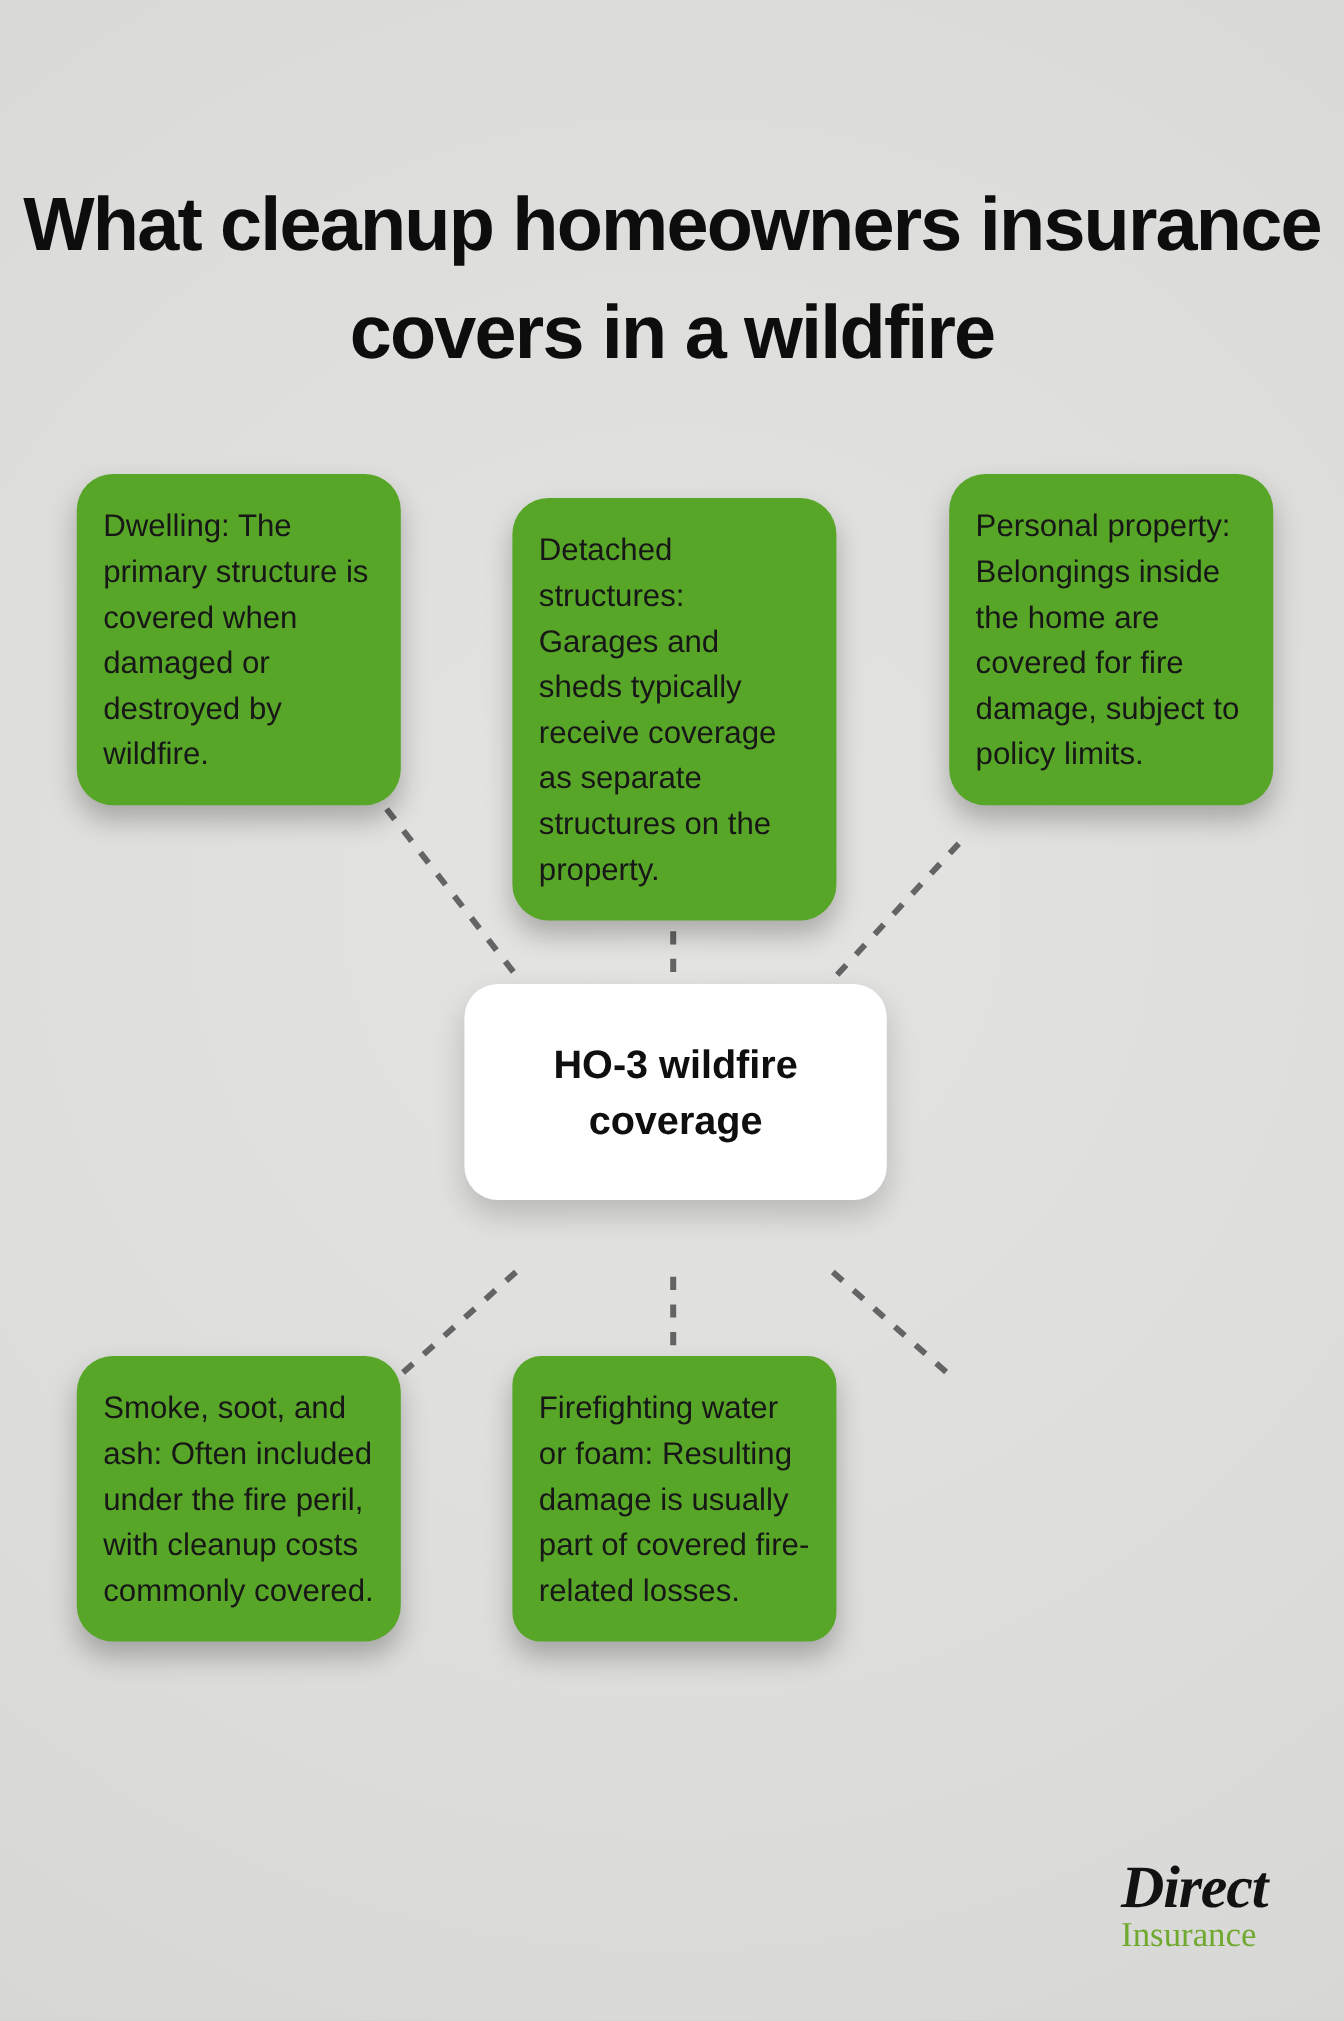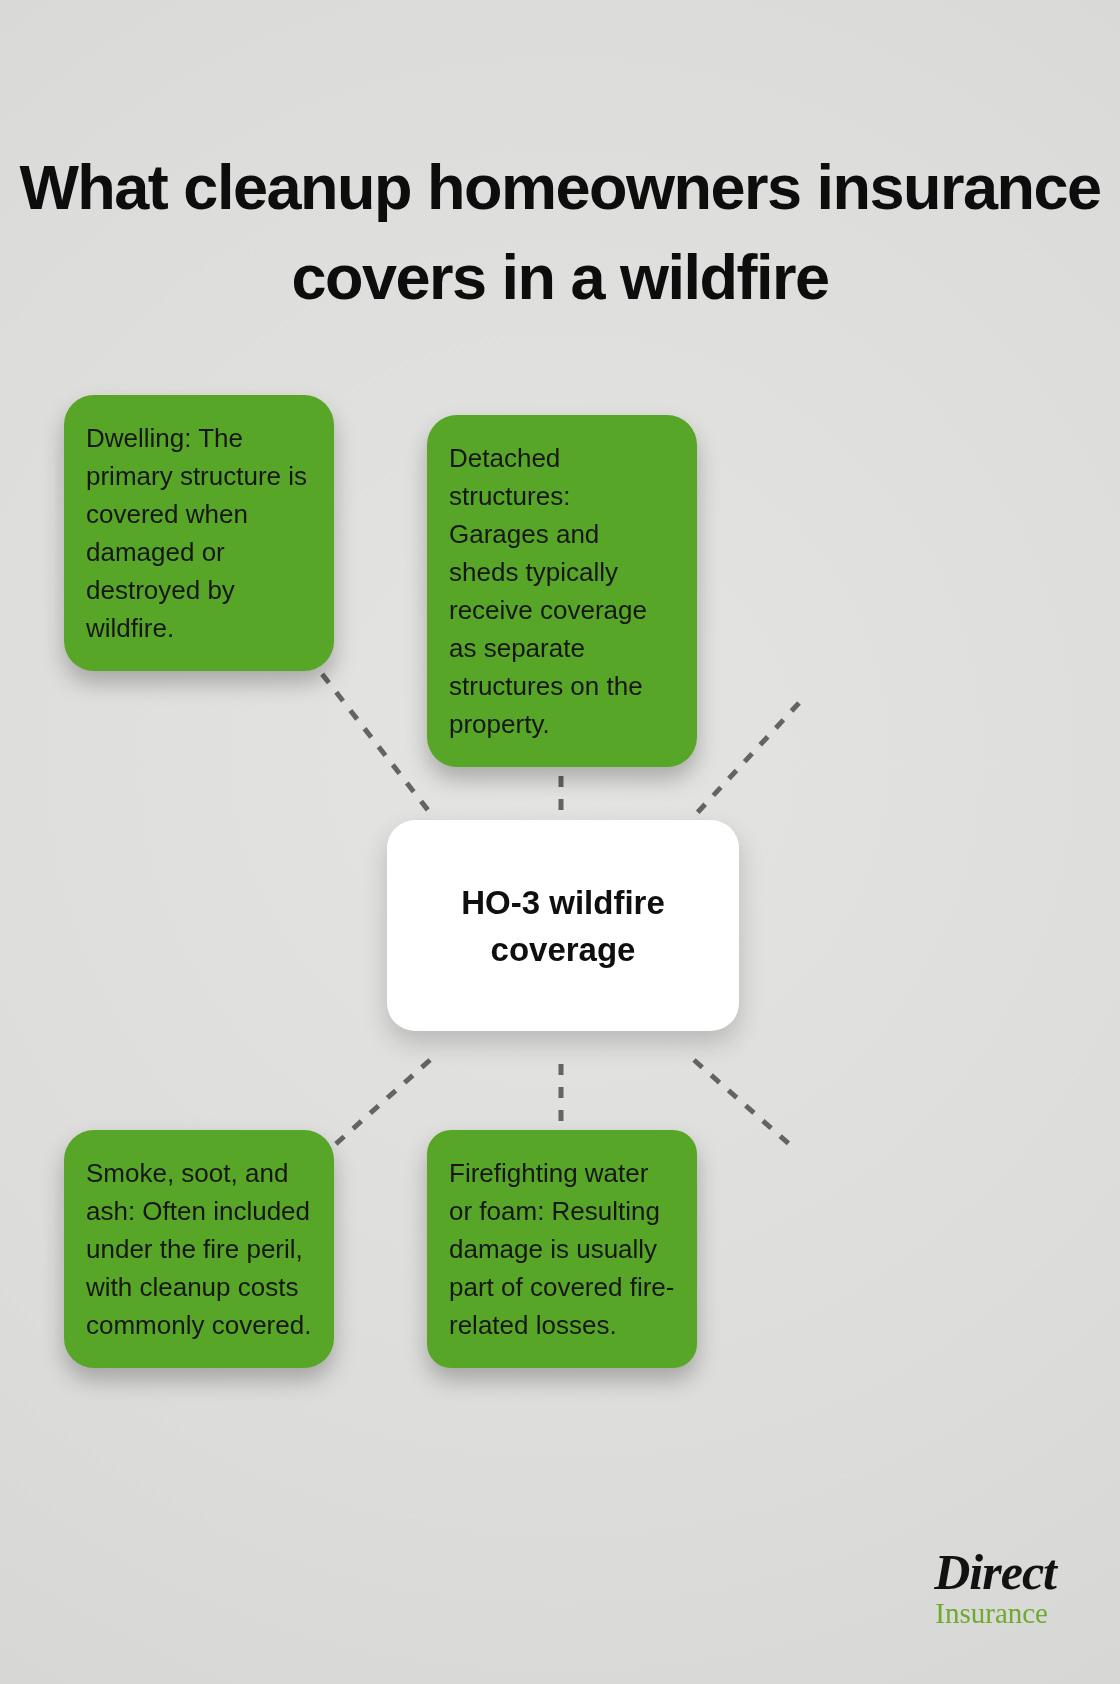--- a/index.html
+++ b/index.html
@@ -60,41 +60,40 @@
   .node-top-3    { left: 791px; top: 395px; }
   .node-bottom-1 { left: 64px;  top: 1130px; }
   .node-bottom-2 { left: 427px; top: 1130px; border-radius: 24px; }
   .node-bottom-3 { left: 791px; top: 1130px; }
 
   .center-node {
     position: absolute;
     left: 387px;
     top: 820px;
     width: 352px;
-    height: 211px;
+    height: 180px;
     box-sizing: border-box;
     padding: 0 34px;
     background: #ffffff;
     border-radius: 28px;
     box-shadow: 0 12px 26px rgba(0,0,0,0.18);
     display: flex;
     align-items: center;
     justify-content: center;
     text-align: center;
     font-size: 33px;
     line-height: 47px;
     font-weight: 700;
     color: #0f0f0f;
   }
 
   .brand-logo {
     position: absolute;
     right: 64px;
     top: 1546px;
-    text-align: right;
   }
   .logo-primary {
     font-family: "Liberation Serif", serif;
     font-style: italic;
     font-weight: 700;
     font-size: 50px;
     line-height: 52px;
     letter-spacing: -1px;
     color: #121212;
   }
@@ -124,20 +123,23 @@
   </svg>
 
   <div class="node node-top-1">
     <span>Dwelling: The primary structure is covered when damaged or destroyed by wildfire.</span>
   </div>
 
   <div class="node node-top-2">
     <span>Detached structures: Garages and sheds typically receive coverage as separate structures on the property.</span>
   </div>
 
+  <div class="node node-top-3">
+    <span>Personal property: Belongings inside the home are covered for fire damage, subject to policy limits.</span>
+  </div>
 
   <div class="center-node">
     <span>HO-3 wildfire coverage</span>
   </div>
 
   <div class="node node-bottom-1">
     <span>Smoke, soot, and ash: Often included under the fire peril, with cleanup costs commonly covered.</span>
   </div>
 
   <div class="node node-bottom-2">

